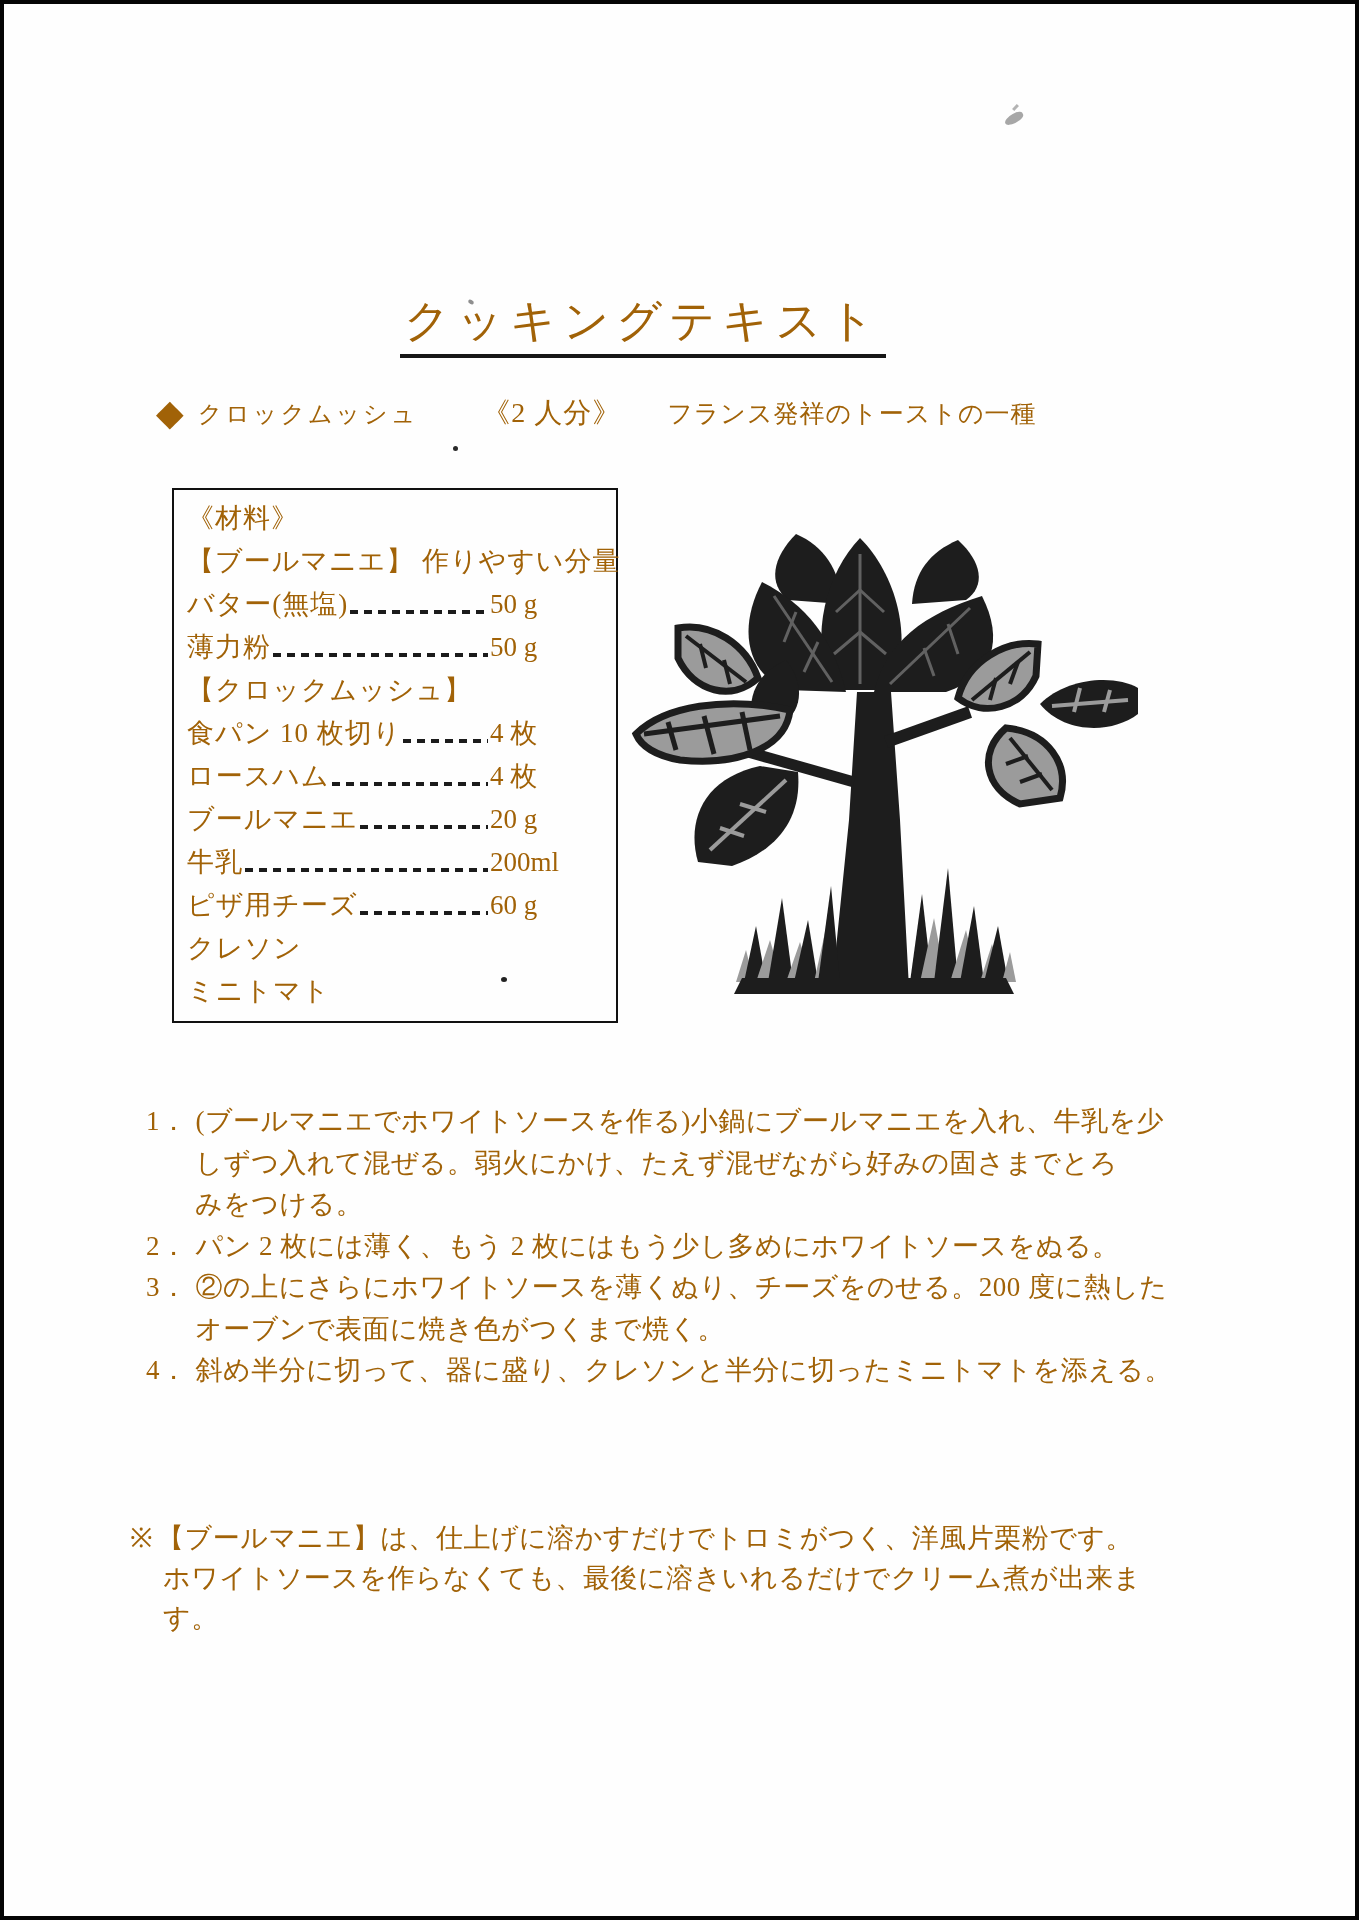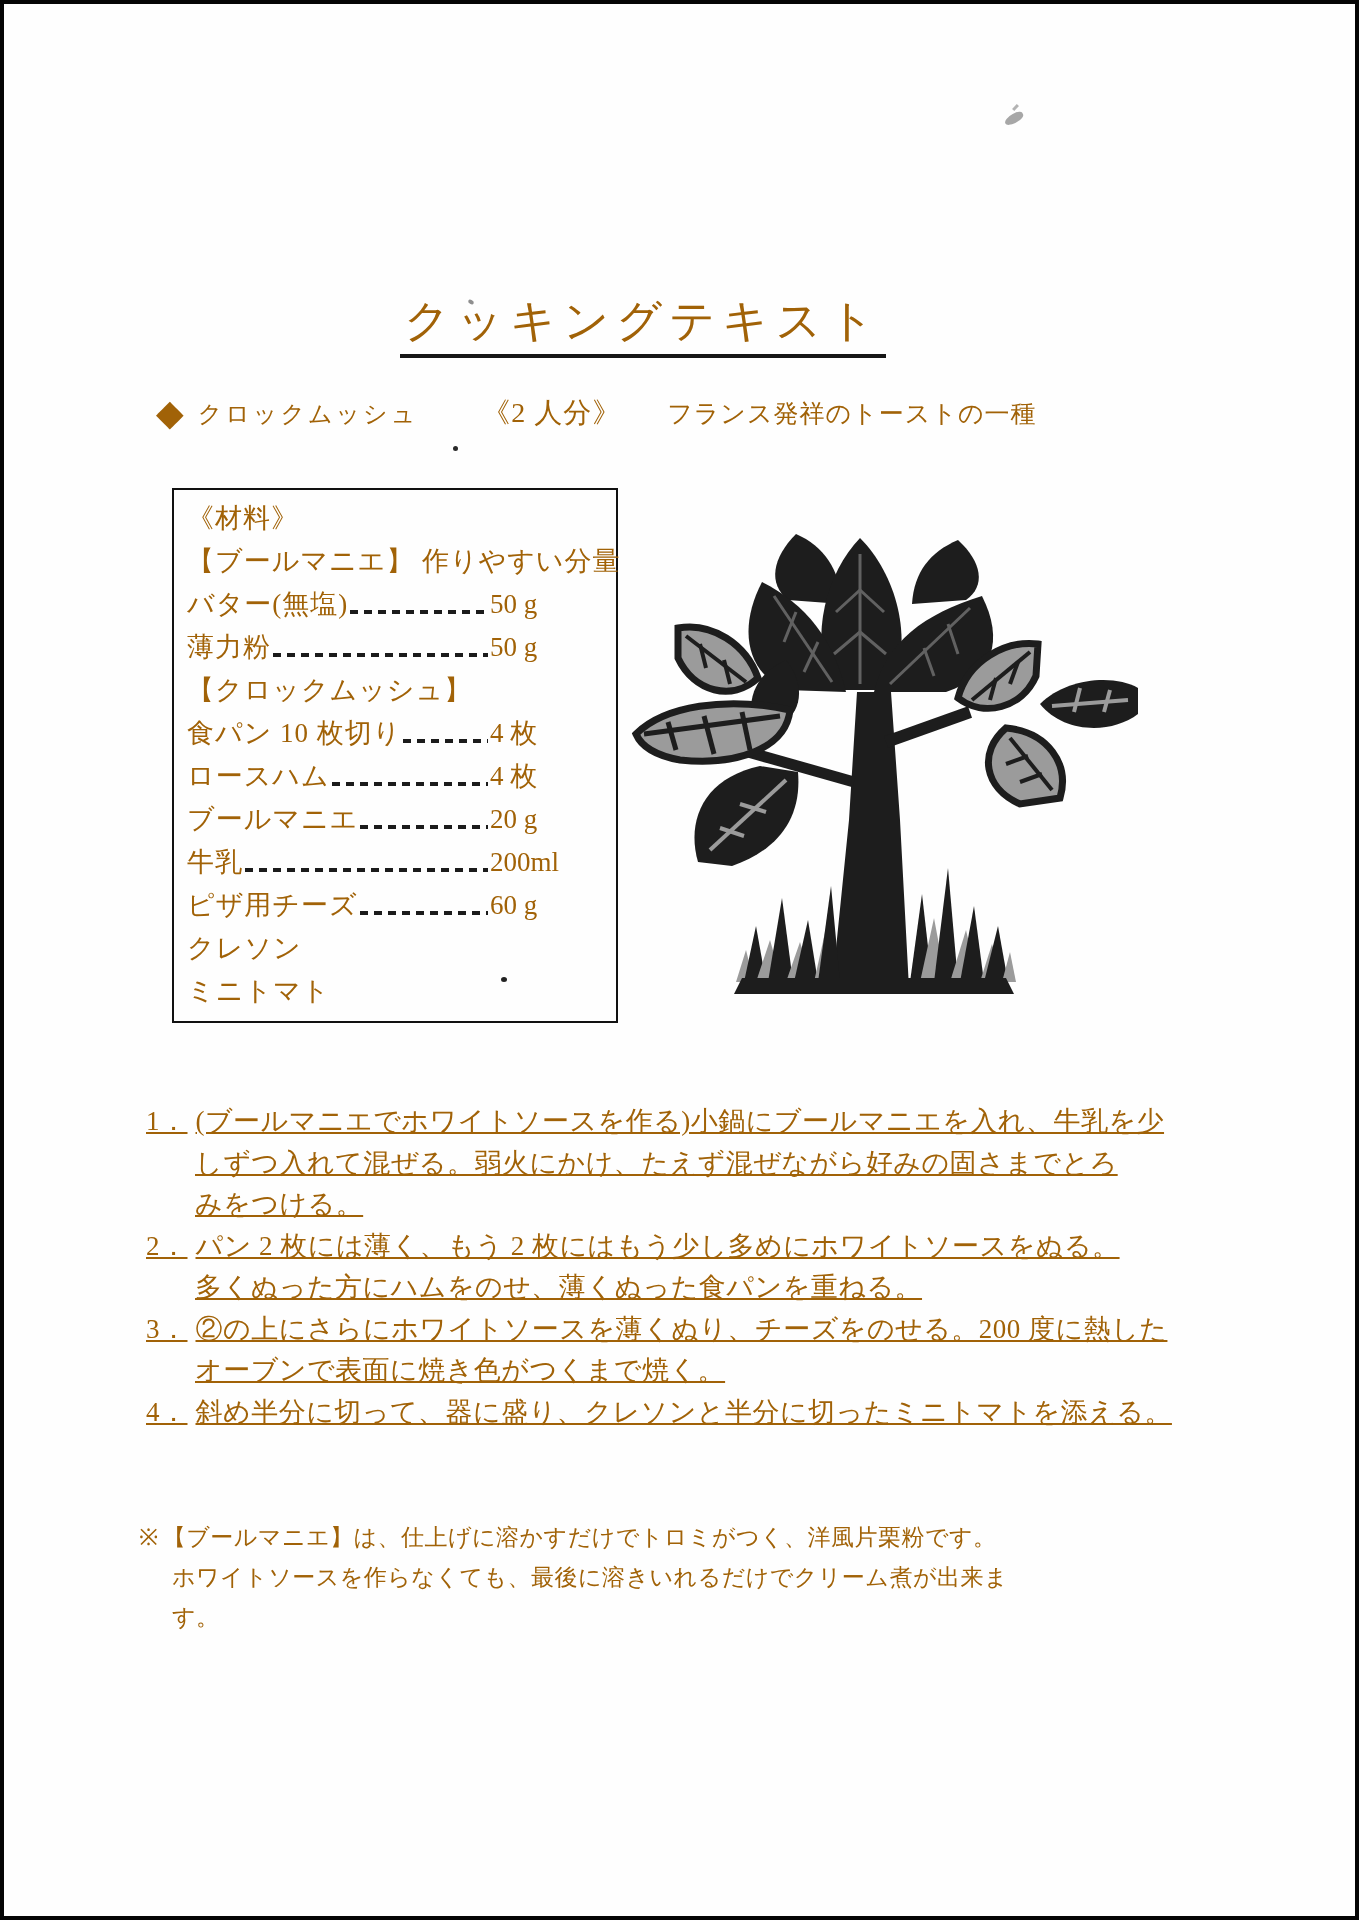--- a/index.html
+++ b/index.html
@@ -45,28 +45,28 @@
     flex:1;height:4px;margin:0 2px;align-self:center;
     transform:translateY(7px);
     background:repeating-linear-gradient(90deg,#1b1b1b 0 8px,transparent 8px 14px);
   }
   .ing-amt{width:112px;text-align:left;flex:none;}
 
   
   .tree-wrap{position:absolute;left:628px;top:520px;width:516px;height:482px;}
 
   
-  .steps{position:absolute;left:146px;top:1101px;width:1110px;text-decoration:underline;}
+  .steps{position:absolute;left:146px;top:1101px;width:1110px;}
   .step-line{font-size:27px;line-height:41.5px;white-space:nowrap;letter-spacing:0.5px;}
   .step-line.cont{padding-left:49px;}
   .step-num{margin-right:8px;}
 
   
   .note{position:absolute;left:130px;top:1518px;width:1100px;}
-  .note-line{font-size:23px;line-height:40px;white-space:nowrap;letter-spacing:0.5px;margin-left:9px;}
+  .note-line{font-size:27px;line-height:40px;white-space:nowrap;letter-spacing:0.5px;}
   .note-line.cont{padding-left:33px;}
   .note-marker{margin-right:4px;}
 
   
   .smudge{position:absolute;left:1004px;top:114px;width:20px;height:9px;
     background:#8a8a8a;border-radius:60% 40% 50% 50%;transform:rotate(-28deg);opacity:.75;}
   .smudge:after{content:"";position:absolute;left:13px;top:-6px;width:7px;height:3px;
     background:#9b9b9b;transform:rotate(-20deg);}
   .dot-a{position:absolute;left:453px;top:446px;width:5px;height:5px;background:#2a2a2a;border-radius:50%;}
   .dot-b{position:absolute;left:501px;top:977px;width:6px;height:5px;background:#222;border-radius:50%;}
@@ -234,21 +234,20 @@
   </div>
 
   <div class="steps">
     <div class="step">
       <div class="step-line"><span class="step-num">1．</span><span>(ブールマニエでホワイトソースを作る)小鍋にブールマニエを入れ、牛乳を少</span></div>
       <div class="step-line cont">しずつ入れて混ぜる。弱火にかけ、たえず混ぜながら好みの固さまでとろ</div>
       <div class="step-line cont">みをつける。</div>
     </div>
     <div class="step">
       <div class="step-line"><span class="step-num">2．</span><span>パン 2 枚には薄く、もう 2 枚にはもう少し多めにホワイトソースをぬる。</span></div>
-      <div class="step-line cont">多くぬった方にハムをのせ、薄くぬった食パンを重ねる。</div>
     </div>
     <div class="step">
       <div class="step-line"><span class="step-num">3．</span><span>②の上にさらにホワイトソースを薄くぬり、チーズをのせる。200 度に熱した</span></div>
       <div class="step-line cont">オーブンで表面に焼き色がつくまで焼く。</div>
     </div>
     <div class="step">
       <div class="step-line"><span class="step-num">4．</span><span>斜め半分に切って、器に盛り、クレソンと半分に切ったミニトマトを添える。</span></div>
     </div>
   </div>
 

